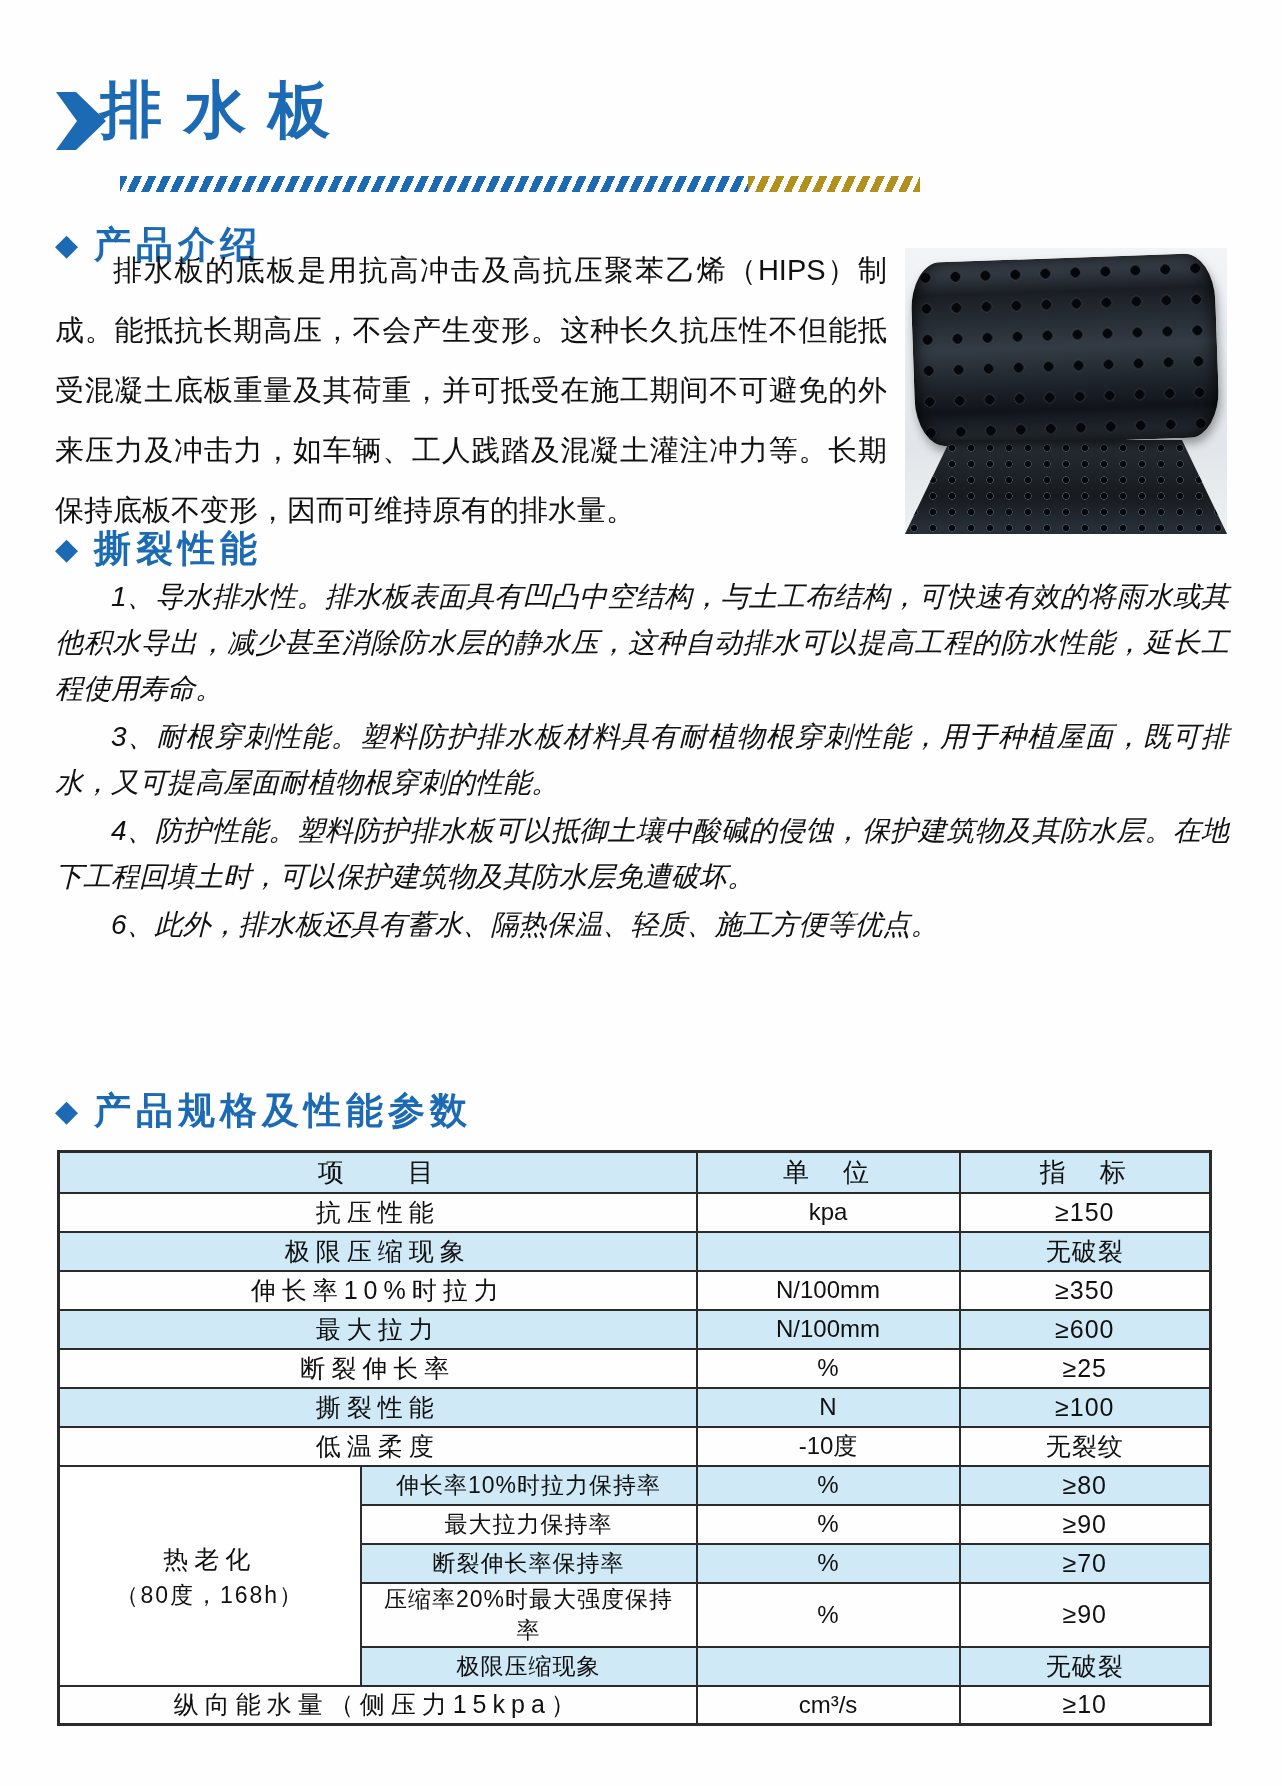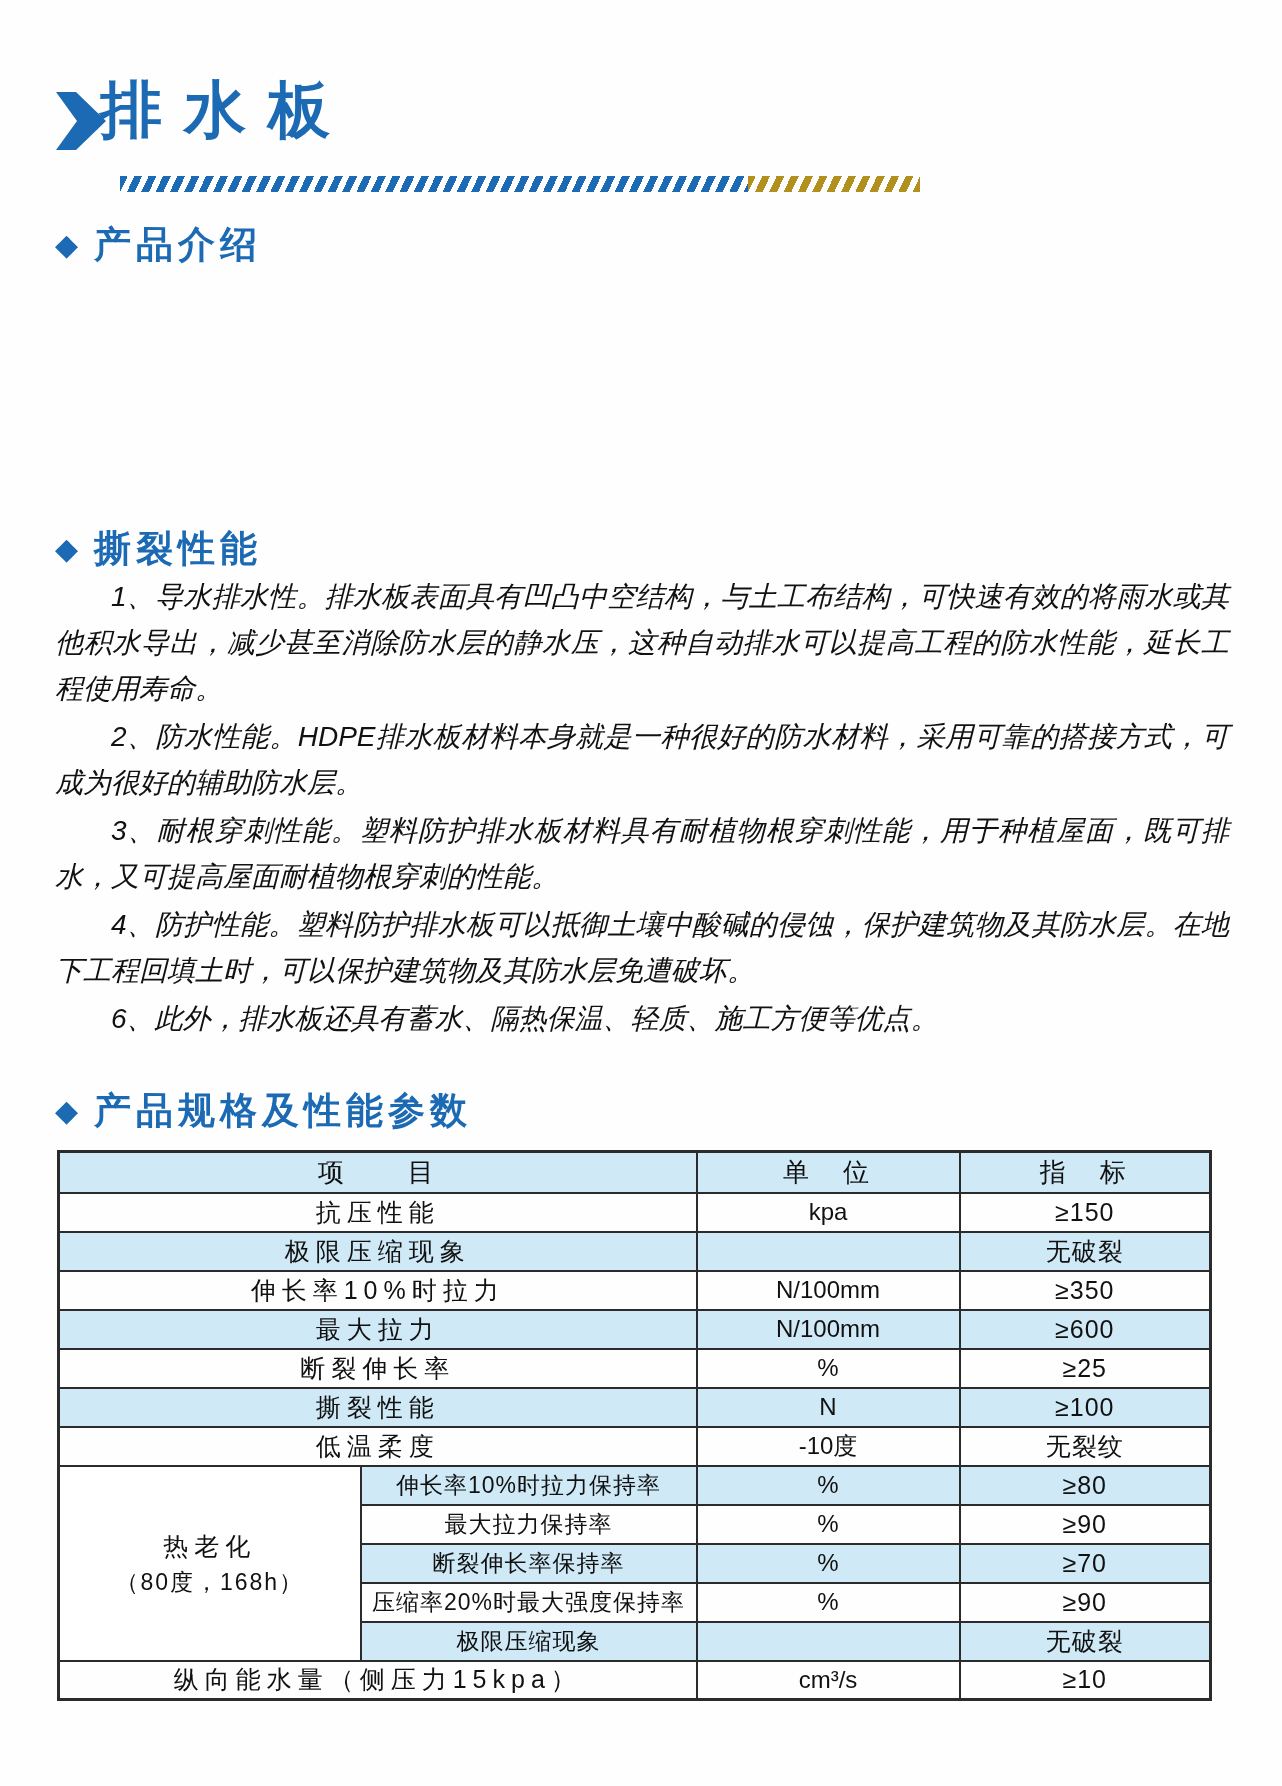--- a/index.html
+++ b/index.html
@@ -84,21 +84,21 @@
     color:#111;margin:0 0 2px 0;font-style:italic;
   }
   
   table.spec{
     position:absolute;left:57px;top:1150px;width:1152px;
     border-collapse:collapse;table-layout:fixed;
     border:3px solid var(--table-border);
   }
   table.spec th,table.spec td{
     border:2px solid var(--table-border);
-    text-align:center;vertical-align:middle;padding:0 0;
+    text-align:center;vertical-align:middle;padding:0 12px;
     font-size:25px;color:#111;height:39px;overflow:hidden;
   }
   table.spec th{
     height:41px;font-size:26px;font-weight:normal;letter-spacing:4px;
     background:var(--table-row-blue);
   }
   table.spec tr.shade td{background:var(--table-row-blue);}
   table.spec td.c-item{letter-spacing:6px;}
   table.spec td.c-sub{letter-spacing:1px;font-size:23px;}
   table.spec td.c-unit{font-size:24px;letter-spacing:0;}
@@ -118,29 +118,35 @@
   <div class="stripe">
     <div class="seg-blue"></div>
     <div class="seg-gold"></div>
   </div>
 
   <div class="sec-head" id="head-intro">
     <span class="bullet">◆</span>
     <span class="label">产品介绍</span>
   </div>
 
+  <div class="intro-body">
+    <div class="photo">
+      <div class="roll"></div>
+      <div class="sheet"></div>
+    </div>
+    <p>排水板的底板是用抗高冲击及高抗压聚苯乙烯（HIPS）制成。能抵抗长期高压，不会产生变形。这种长久抗压性不但能抵受混凝土底板重量及其荷重，并可抵受在施工期间不可避免的外来压力及冲击力，如车辆、工人践踏及混凝土灌注冲力等。长期保持底板不变形，因而可维持原有的排水量。</p>
+  </div>
 
   <div class="sec-head" id="head-features">
     <span class="bullet">◆</span>
     <span class="label">撕裂性能</span>
   </div>
 
   <div class="features-body">
     <p>1、导水排水性。排水板表面具有凹凸中空结构，与土工布结构，可快速有效的将雨水或其他积水导出，减少甚至消除防水层的静水压，这种自动排水可以提高工程的防水性能，延长工程使用寿命。</p>
-    <p>2、防水性能。HDPE排水板材料本身就是一种很好的防水材料，采用可靠的搭接方式，可成为很好的辅助防水层。</p>
     <p>3、耐根穿刺性能。塑料防护排水板材料具有耐植物根穿刺性能，用于种植屋面，既可排水，又可提高屋面耐植物根穿刺的性能。</p>
     <p>4、防护性能。塑料防护排水板可以抵御土壤中酸碱的侵蚀，保护建筑物及其防水层。在地下工程回填土时，可以保护建筑物及其防水层免遭破坏。</p>
     <p>6、此外，排水板还具有蓄水、隔热保温、轻质、施工方便等优点。</p>
   </div>
 
   <div class="sec-head" id="head-specs">
     <span class="bullet">◆</span>
     <span class="label">产品规格及性能参数</span>
   </div>
 

